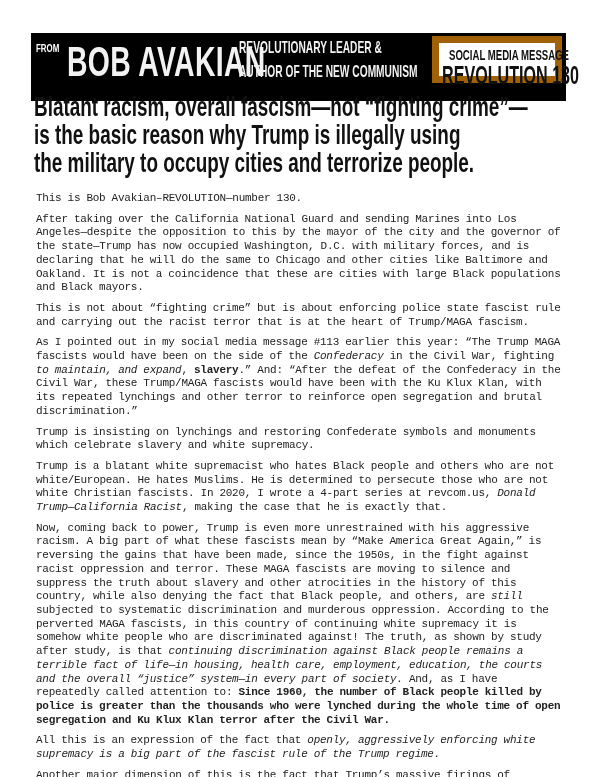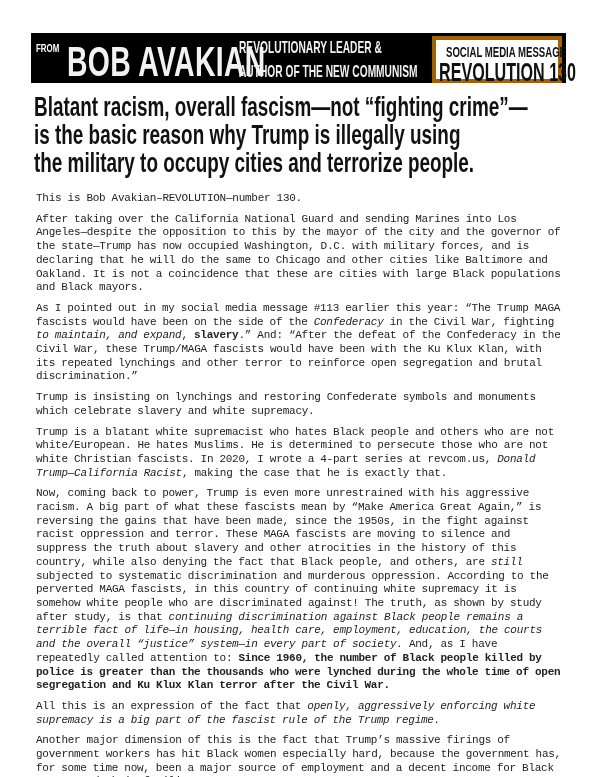--- a/index.html
+++ b/index.html
@@ -12,21 +12,21 @@
     height: 777px;
     position: relative;
     overflow: hidden;
     color: #1a1a1a;
   }
   .banner {
     position: absolute;
     left: 31px;
     top: 33px;
     width: 535px;
-    height: 50px;
+    height: 68px;
     background: #000000;
   }
   .banner .from {
     position: absolute;
     left: 5px;
     top: 9px;
     font-family: "Liberation Sans", sans-serif;
     font-weight: bold;
     font-size: 11px;
     color: #ffffff;
@@ -61,21 +61,21 @@
   }
   .banner .tagline.l1 { top: 5px; }
   .banner .tagline.l2 { top: 29px; }
   .banner .msgbox {
     position: absolute;
     left: 401px;
     top: 3px;
     width: 130px;
     height: 47px;
     background: #ffffff;
-    border: 4px solid #a16207;
+    border: 7px solid #a16207;
     box-sizing: border-box;
   }
   .banner .msgbox .kicker {
     position: absolute;
     left: 10px;
     top: 3px;
     font-family: "Liberation Sans", sans-serif;
     font-weight: bold;
     font-size: 15px;
     color: #111;
@@ -145,19 +145,20 @@
 
 <h1 class="headline">
   <span>Blatant racism, overall fascism—not “fighting crime”—</span>
   <span>is the basic reason why Trump is illegally using</span>
   <span>the military to occupy cities and terrorize people.</span>
 </h1>
 
 <div class="body">
   <p>This is Bob Avakian–REVOLUTION—number 130.</p>
   <p>After taking over the California National Guard and sending Marines into Los Angeles—despite the opposition to this by the mayor of the city and the governor of the state—Trump has now occupied Washington, D.C. with military forces, and is declaring that he will do the same to Chicago and other cities like Baltimore and Oakland. It is not a coincidence that these are cities with large Black populations and Black mayors.</p>
+  <p>This is not about “fighting crime” but is about enforcing police state fascist rule and carrying out the racist terror that is at the heart of Trump/MAGA fascism.</p>
   <p><span>As I pointed out in my social media message #113 earlier this year: “The Trump MAGA fascists would have been on the side of the </span><em>Confederacy</em><span> in the Civil War, fighting </span><em>to maintain, and expand</em><span>, </span><strong>slavery</strong><span>.” And: “After the defeat of the Confederacy in the Civil War, these Trump/MAGA fascists would have been with the Ku Klux Klan, with its repeated lynchings and other terror to reinforce open segregation and brutal discrimination.”</span></p>
   <p>Trump is insisting on lynchings and restoring Confederate symbols and monuments which celebrate slavery and white supremacy.</p>
   <p><span>Trump is a blatant white supremacist who hates Black people and others who are not white/European. He hates Muslims. He is determined to persecute those who are not white Christian fascists. In 2020, I wrote a 4-part series at revcom.us, </span><em>Donald Trump—California Racist</em><span>, making the case that he is exactly that.</span></p>
   <p><span>Now, coming back to power, Trump is even more unrestrained with his aggressive racism. A big part of what these fascists mean by “Make America Great Again,” is reversing the gains that have been made, since the 1950s, in the fight against racist oppression and terror. These MAGA fascists are moving to silence and suppress the truth about slavery and other atrocities in the history of this country, while also denying the fact that Black people, and others, are </span><em>still</em><span> subjected to systematic discrimination and murderous oppression. According to the perverted MAGA fascists, in this country of continuing white supremacy it is somehow white people who are discriminated against! The truth, as shown by study after study, is that </span><em>continuing discrimination against Black people remains a terrible fact of life—in housing, health care, employment, education, the courts and the overall “justice” system—in every part of society.</em><span> And, as I have repeatedly called attention to: </span><strong>Since 1960, the number of Black people killed by police is greater than the thousands who were lynched during the whole time of open segregation and Ku Klux Klan terror after the Civil War.</strong></p>
   <p><span>All this is an expression of the fact that </span><em>openly, aggressively enforcing white supremacy is a big part of the fascist rule of the Trump regime.</em></p>
   <p>Another major dimension of this is the fact that Trump’s massive firings of government workers has hit Black women especially hard, because the government has, for some time now, been a major source of employment and a decent income for Black women, and their families.</p>
 </div>
 
 </body></html>

